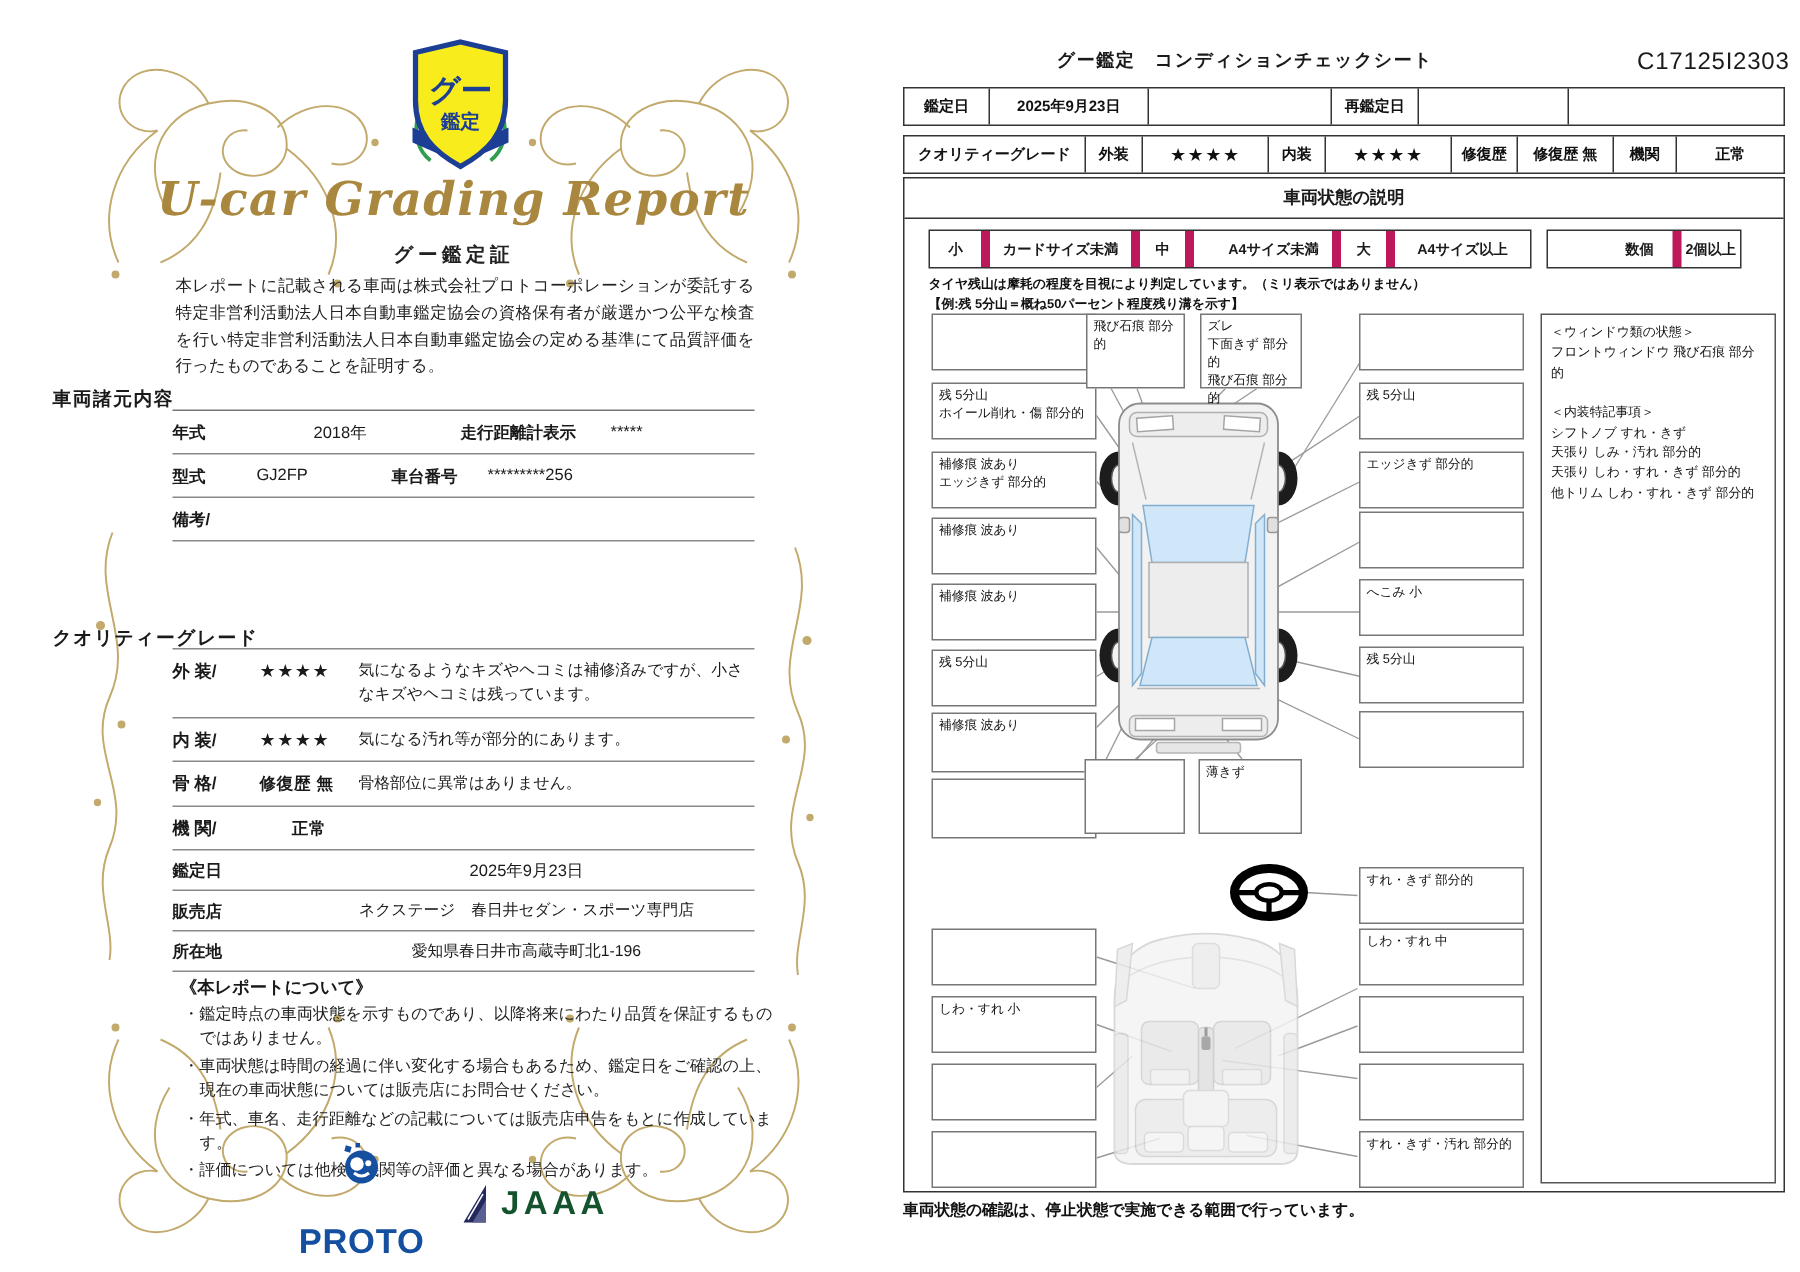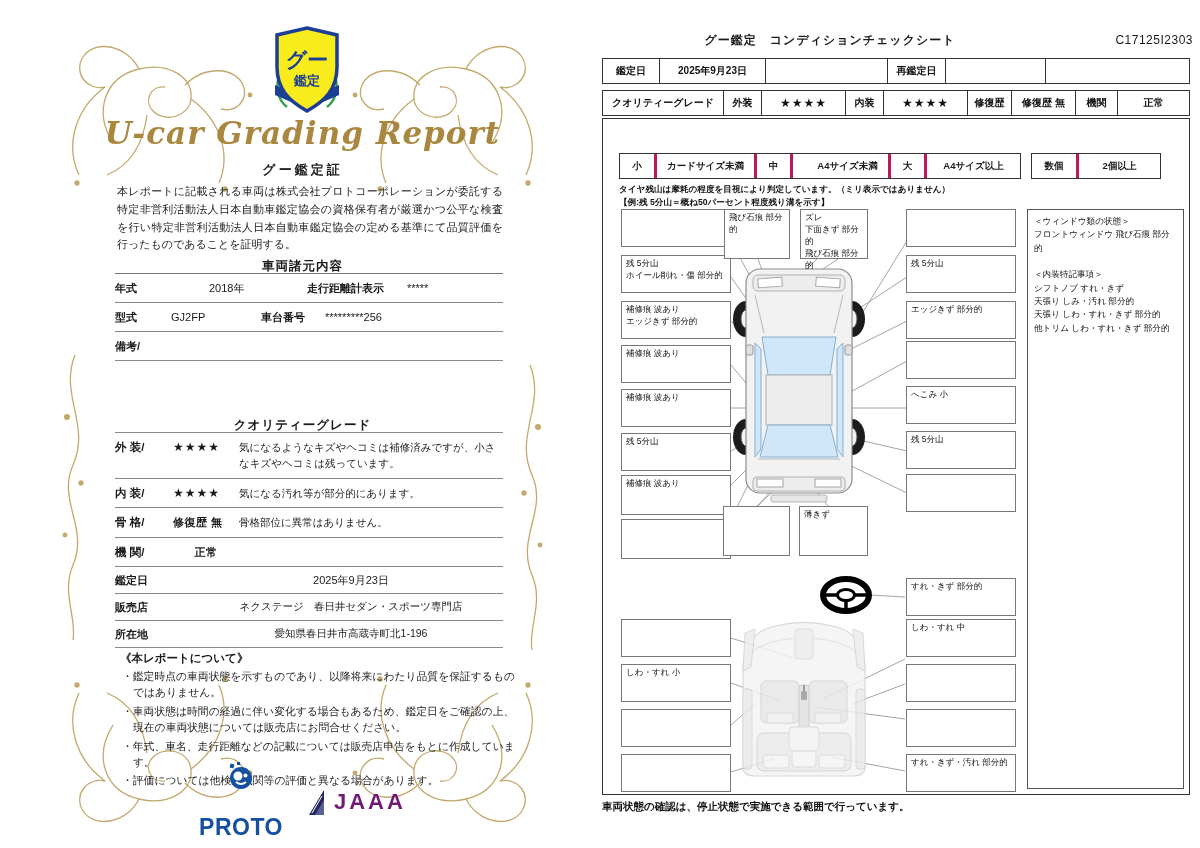--- a/index.html
+++ b/index.html
@@ -6,52 +6,52 @@
   body{width:1200px;height:848px;position:relative;background:#ffffff;overflow:hidden;
        font-family:"Liberation Sans","DejaVu Sans",sans-serif;color:#1a1a1a;}
   
   #pageL{position:absolute;left:35px;top:25px;width:535px;height:818px;}
   #ornaments{position:absolute;left:0;top:0;width:535px;height:818px;z-index:0;}
   #pageL .content{position:absolute;z-index:1;}
   .lTitle{font-family:"DejaVu Serif",serif;font-style:italic;font-weight:bold;font-size:31px;
           color:#a9873e;text-align:center;letter-spacing:1px;}
   .lSub{text-align:center;font-size:13px;font-weight:bold;letter-spacing:3px;color:#222;}
   .intro{font-size:11px;line-height:1.62;text-align:justify;color:#222;}
-  .secTitle{font-weight:bold;font-size:12.5px;text-align:center;letter-spacing:1px;}
+  .secTitle{font-weight:bold;font-size:12.5px;letter-spacing:1px;}
   .specTbl{border-top:1.5px solid #777;}
   .srow{display:flex;align-items:center;min-height:28px;border-bottom:1px solid #8a8a8a;font-size:11px;}
   .sl{font-weight:bold;width:94px;flex:0 0 auto;}
   .sv{flex:1;}
   .sl2{font-weight:bold;flex:0 0 auto;}
   .grow{display:flex;border-bottom:1px solid #8a8a8a;padding:7px 0 6px 0;font-size:10.5px;align-items:flex-start;}
   .gl{width:58px;font-weight:bold;font-size:11.5px;flex:0 0 auto;}
   .gv{width:66px;font-weight:bold;font-size:11px;flex:0 0 auto;letter-spacing:.5px;}
   .gd{flex:1;line-height:1.5;}
   .irow{display:flex;align-items:center;height:26px;border-bottom:1px solid #8a8a8a;font-size:11px;}
   .il{width:84px;font-weight:bold;flex:0 0 auto;}
   .iv{flex:1;text-align:center;}
   .aboutTitle{font-size:11.5px;font-weight:bold;margin-bottom:2px;}
   .ab{font-size:10.8px;line-height:1.52;padding-left:13px;text-indent:-11px;margin-top:2px;color:#222;}
   .logoRow{display:flex;align-items:center;justify-content:center;gap:24px;}
   .protoTxt{font-size:23px;font-weight:bold;color:#1550a0;letter-spacing:.5px;}
-  .jaaaTxt{font-size:22px;font-weight:bold;color:#701a75;letter-spacing:3px;}
+  .jaaaTxt{font-size:22px;font-weight:bold;color:#14532d;letter-spacing:3px;}
   
   #pageR{position:absolute;left:600px;top:30px;width:595px;height:800px;}
   .rTitle{position:absolute;left:0;top:2px;width:460px;text-align:center;font-weight:bold;
           font-size:12px;letter-spacing:1px;}
-  .docNum{position:absolute;right:2px;top:3px;font-size:12px;letter-spacing:.5px;text-align:center;}
+  .docNum{position:absolute;right:2px;top:3px;font-size:16px;letter-spacing:.5px;text-align:center;}
   .tbl{position:absolute;display:flex;border:1px solid #333;background:#fff;box-sizing:border-box;}
   .tc{border-left:1px solid #333;display:flex;align-items:center;justify-content:center;
       font-size:10px;box-sizing:border-box;font-weight:bold;color:#111;}
   .tc:first-child{border-left:none;}
   .star{font-size:12px;letter-spacing:1px;}
   #mainBox{position:absolute;left:2px;top:88px;width:588px;height:677px;border:1.5px solid #333;box-sizing:border-box;}
   #mbTitle{height:26px;line-height:26px;text-align:center;font-weight:bold;font-size:11.5px;border-bottom:1.5px solid #333;}
   .legend{position:absolute;display:flex;border:1px solid #333;height:26px;box-sizing:border-box;background:#fff;}
-  .lc{border-left:3px solid #be185d;display:flex;align-items:center;justify-content:center;font-size:9.5px;font-weight:bold;box-sizing:border-box;}
+  .lc{border-left:6px solid #be185d;display:flex;align-items:center;justify-content:center;font-size:9.5px;font-weight:bold;box-sizing:border-box;}
   .lc:first-child{border-left:none;}
   .notes{position:absolute;left:16px;top:64px;font-size:8.6px;line-height:1.55;font-weight:bold;color:#111;}
   .dmg{position:absolute;border:1px solid #777;background:#fff;font-size:8.5px;line-height:1.4;
        padding:2px 4px;white-space:pre-line;z-index:2;box-sizing:border-box;color:#111;}
   #sidePanel{position:absolute;left:424px;top:90px;width:157px;height:580px;border:1px solid #555;
        font-size:8.6px;line-height:1.55;padding:5px 6px;white-space:pre-line;z-index:2;box-sizing:border-box;color:#111;}
   #diagram{position:absolute;left:0;top:0;width:588px;height:677px;z-index:1;}
   #footerNote{position:absolute;left:2px;top:770px;font-size:10.5px;font-weight:bold;color:#111;}
 </style>
 </head>
@@ -210,30 +210,31 @@
     <div class="tc star" style="width:84px;">★★★★</div>
     <div class="tc" style="width:38px;">内装</div>
     <div class="tc star" style="width:84px;">★★★★</div>
     <div class="tc" style="width:44px;">修復歴</div>
     <div class="tc" style="width:64px;">修復歴 無</div>
     <div class="tc" style="width:42px;">機関</div>
     <div class="tc" style="flex:1;">正常</div>
   </div>
 
   <div id="mainBox">
+    <div id="mbTitle">車両状態の説明</div>
 
     <div class="legend" style="left:16px;top:34px;width:402px;">
       <div class="lc" style="width:34px;">小</div>
       <div class="lc" style="width:100px;">カードサイズ未満</div>
       <div class="lc" style="width:36px;">中</div>
       <div class="lc" style="width:98px;padding-left:14px;">A4サイズ未満</div>
       <div class="lc" style="width:36px;">大</div>
       <div class="lc" style="flex:1;">A4サイズ以上</div>
     </div>
-    <div class="legend" style="left:428px;top:34px;width:130px;">
+    <div class="legend" style="left:428px;top:34px;width:130px;padding-left:39px;">
       <div class="lc" style="width:44px;">数個</div>
       <div class="lc" style="flex:1;">2個以上</div>
     </div>
 
     <div class="notes">
       <div>タイヤ残山は摩耗の程度を目視により判定しています。（ミリ表示ではありません）</div>
       <div>【例:残 5分山＝概ね50パーセント程度残り溝を示す】</div>
     </div>
 
     <svg id="diagram" viewBox="0 0 588 677">

